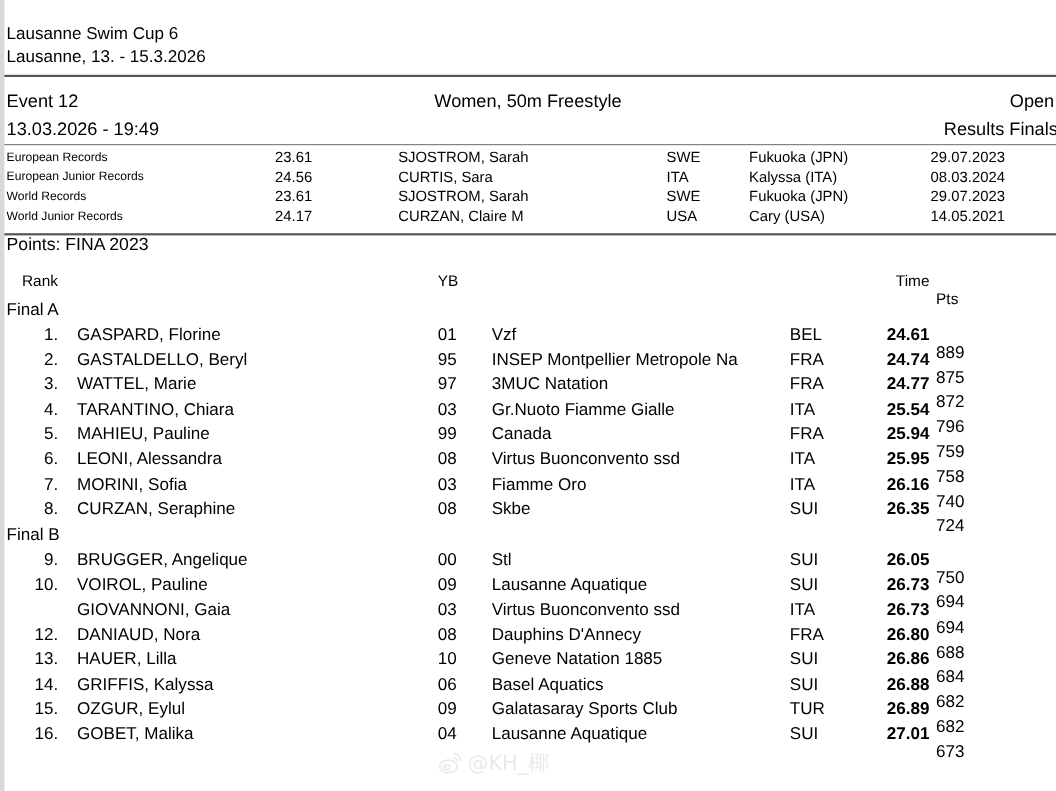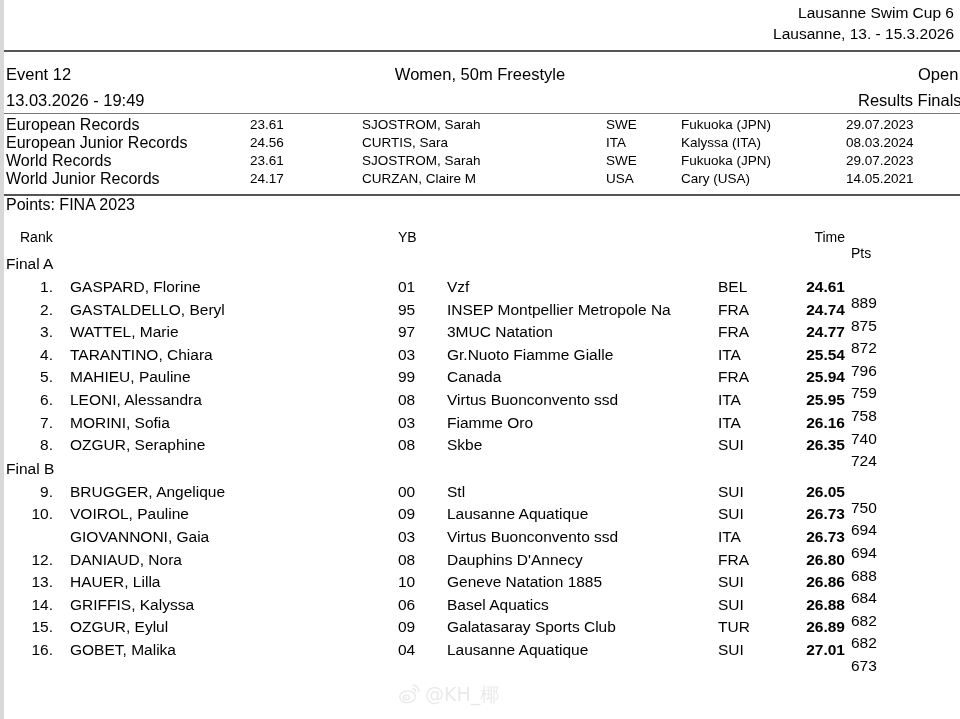--- a/index.html
+++ b/index.html
@@ -32,22 +32,22 @@
     left: 0;
     top: 0;
     width: 960px;
     height: 719px;
     padding-left: 6px;
     box-sizing: border-box;
   }
 
   
   .meet-header {
-    text-align: right;
-    padding-top: 2px;
+    text-align: left;
+    padding-top: 20px;
   }
   .meet-title {
     font-size: 15.5px;
     line-height: 21px;
     
     margin-right: 6px;
   }
   .meet-place {
     font-size: 15.5px;
     line-height: 21px;
@@ -117,21 +117,21 @@
     margin-top: 2px;
   }
   .rec-row {
     position: relative;
     height: 18px;
   }
   .rec-label {
     position: absolute;
     left: 0;
     top: 0;
-    font-size: 16px;
+    font-size: 11px;
     line-height: 18px;
     white-space: nowrap;
     text-align: right;
   }
   .rec-time {
     position: absolute;
     left: 244px;
     width: 96px;
     top: 0;
     text-align: left;
@@ -446,21 +446,21 @@
       <div class="col-rank">7.</div>
       <div class="col-name">MORINI, Sofia</div>
       <div class="col-yb">03</div>
       <div class="col-club">Fiamme Oro</div>
       <div class="col-nation">ITA</div>
       <div class="col-time">26.16</div>
       <div class="col-pts">740</div>
     </div>
     <div class="res-row">
       <div class="col-rank">8.</div>
-      <div class="col-name">OZGUR, Seraphine</div>
+      <div class="col-name">CURZAN, Seraphine</div>
       <div class="col-yb">08</div>
       <div class="col-club">Skbe</div>
       <div class="col-nation">SUI</div>
       <div class="col-time">26.35</div>
       <div class="col-pts">724</div>
     </div>
 
     <div class="section-label">Final B</div>
 
     <div class="res-row">

